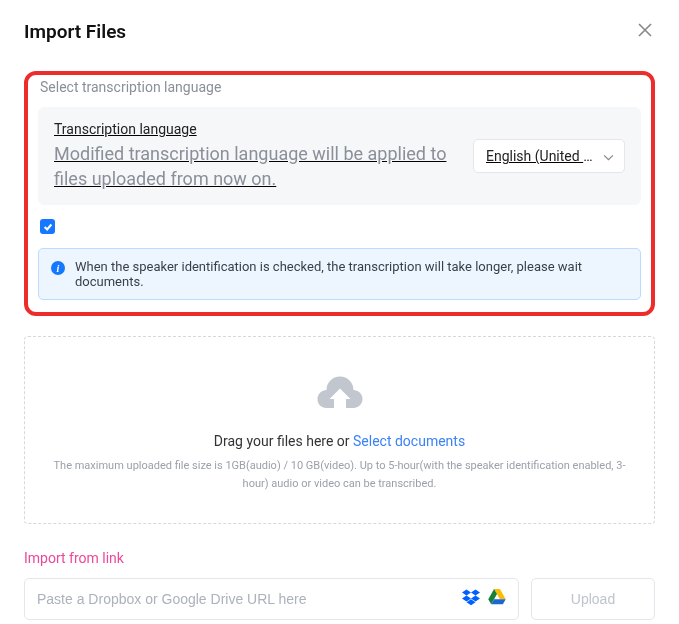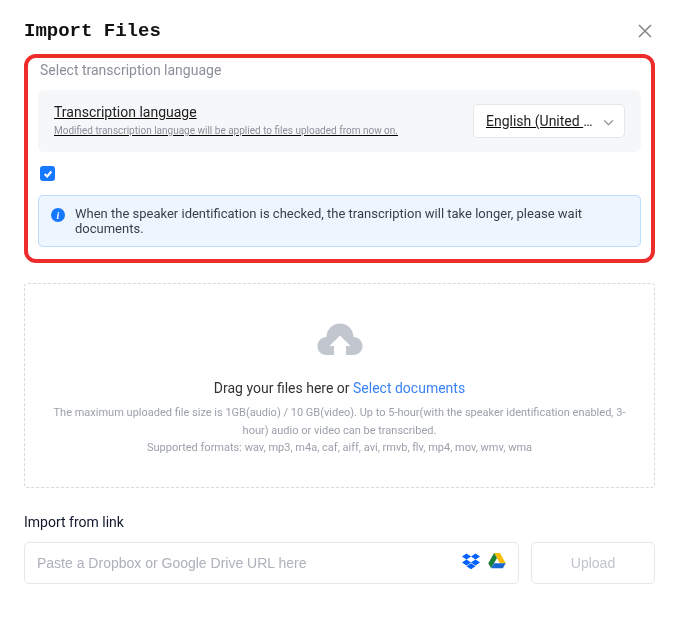--- a/index.html
+++ b/index.html
@@ -14,23 +14,22 @@
       height: 624px;
       overflow: hidden;
     }
     .modal {
       padding: 20px 24px;
       position: relative;
     }
     .header {
       display: flex;
       justify-content: space-between;
-      align-items: center;
-      margin-bottom: 12px;
-      font-family: Liberation Mono, monospace;
+      align-items: flex-start;
+      margin-bottom: 28px;
     }
     .title {
       font-size: 19px;
       font-weight: 600;
       color: #111;
     }
     .close-btn {
       width: 20px;
       height: 20px;
       cursor: pointer;
@@ -68,21 +67,21 @@
     .lang-left {
       flex: 1;
       padding-right: 16px;
     }
     .lang-title {
       font-size: 14px;
       color: #222;
       margin-bottom: 4px;
     }
     .lang-subtitle {
-      font-size: 10px;
+      font-size: 18px;
       color: #8a8f99;
       line-height: 1.4;
     }
     .lang-select {
       background: #fff;
       border: 1px solid #e4e6eb;
       border-radius: 5px;
       padding: 8px 10px 8px 12px;
       font-size: 14px;
       color: #222;
@@ -188,21 +187,21 @@
     }
     .drop-info {
       font-size: 11px;
       color: #9ba0aa;
       line-height: 1.6;
       max-width: 600px;
       margin: 0 auto;
     }
     .import-label {
       font-size: 14px;
-      color: #0f172a;
+      color: #ec4899;
       margin-bottom: 12px;
     }
     .url-row {
       display: flex;
       gap: 12px;
       align-items: stretch;
     }
     .url-input-wrap {
       flex: 1;
       border: 1px solid #e4e6eb;
@@ -297,21 +296,20 @@
     <div class="upload-icon">
       <svg viewBox="0 0 64 56">
         <path d="M50 24c0-10-8-18-18-18S14 14 14 24c-6 0-12 5-12 12s5 12 12 12h10V36h-6l14-14 14 14h-6v12h10c6 0 12-5 12-12s-6-12-12-12z"></path>
       </svg>
     </div>
     <div class="drop-text">
       <span>Drag your files here or </span><span class="select-link">Select documents</span>
     </div>
     <div class="drop-info">
       <div>The maximum uploaded file size is 1GB(audio) / 10 GB(video). Up to 5-hour(with the speaker identification enabled, 3-hour) audio or video can be transcribed.</div>
-      <div>Supported formats: wav, mp3, m4a, caf, aiff, avi, rmvb, flv, mp4, mov, wmv, wma</div>
     </div>
   </div>
 
   <div class="import-label">Import from link</div>
 
   <div class="url-row">
     <div class="url-input-wrap">
       <input class="url-input" type="text" placeholder="Paste a Dropbox or Google Drive URL here" style="">
       <div class="service-icons">
         <span class="dropbox-icon">

